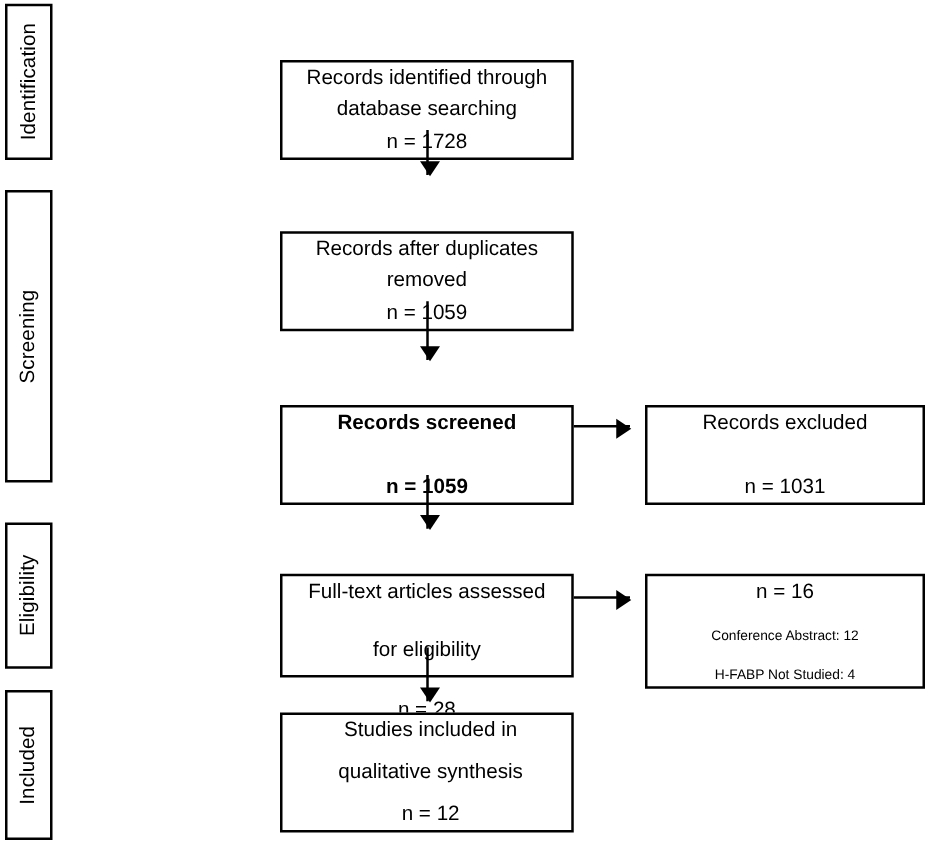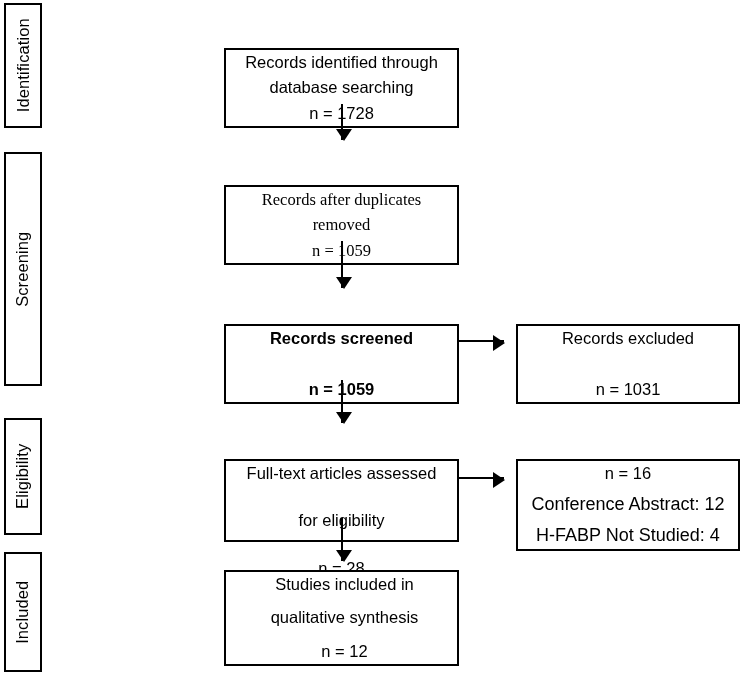--- a/index.html
+++ b/index.html
@@ -54,21 +54,21 @@
     padding: 2px 6px;
     margin-top: 24px;
   }
   .flow-line {
     font-size: 16.5px;
     line-height: 1.30;
     white-space: nowrap;
     color: #000000;
   }
   .flow-line.small {
-    font-size: 18px;
+    font-size: 11px;
     line-height: 1.28;
   }
 
   
   .v-arrow {
     position: absolute;
     width: 0;
     border-left: 2.5px solid #000000;
   }
   .v-arrow::after {
@@ -121,21 +121,21 @@
   </div>
 
   <div class="flow-box" style="left:224px; top:24px; width:235px; height:80px;">
     <span class="flow-line">Records identified through</span>
     <span class="flow-line">database searching</span>
     <span class="flow-line">n = 1728</span>
   </div>
 
   <div class="v-arrow" style="left:341px; top:104px; height:36px;"></div>
 
-  <div class="flow-box" style="left:224px; top:161px; width:235px; height:80px;font-family:Liberation Serif, serif;">
+  <div class="flow-box" style="left:224px; top:161px; width:235px; height:80px;">
     <span class="flow-line">Records after duplicates</span>
     <span class="flow-line">removed</span>
     <span class="flow-line">n = 1059</span>
   </div>
 
   <div class="v-arrow" style="left:341px; top:241px; height:47px;"></div>
 
   <div class="flow-box" style="left:224px; top:300px; width:235px; height:80px;font-weight:bold;">
     <span class="flow-line">Records screened</span>
     <span class="flow-line">n = 1059</span>

